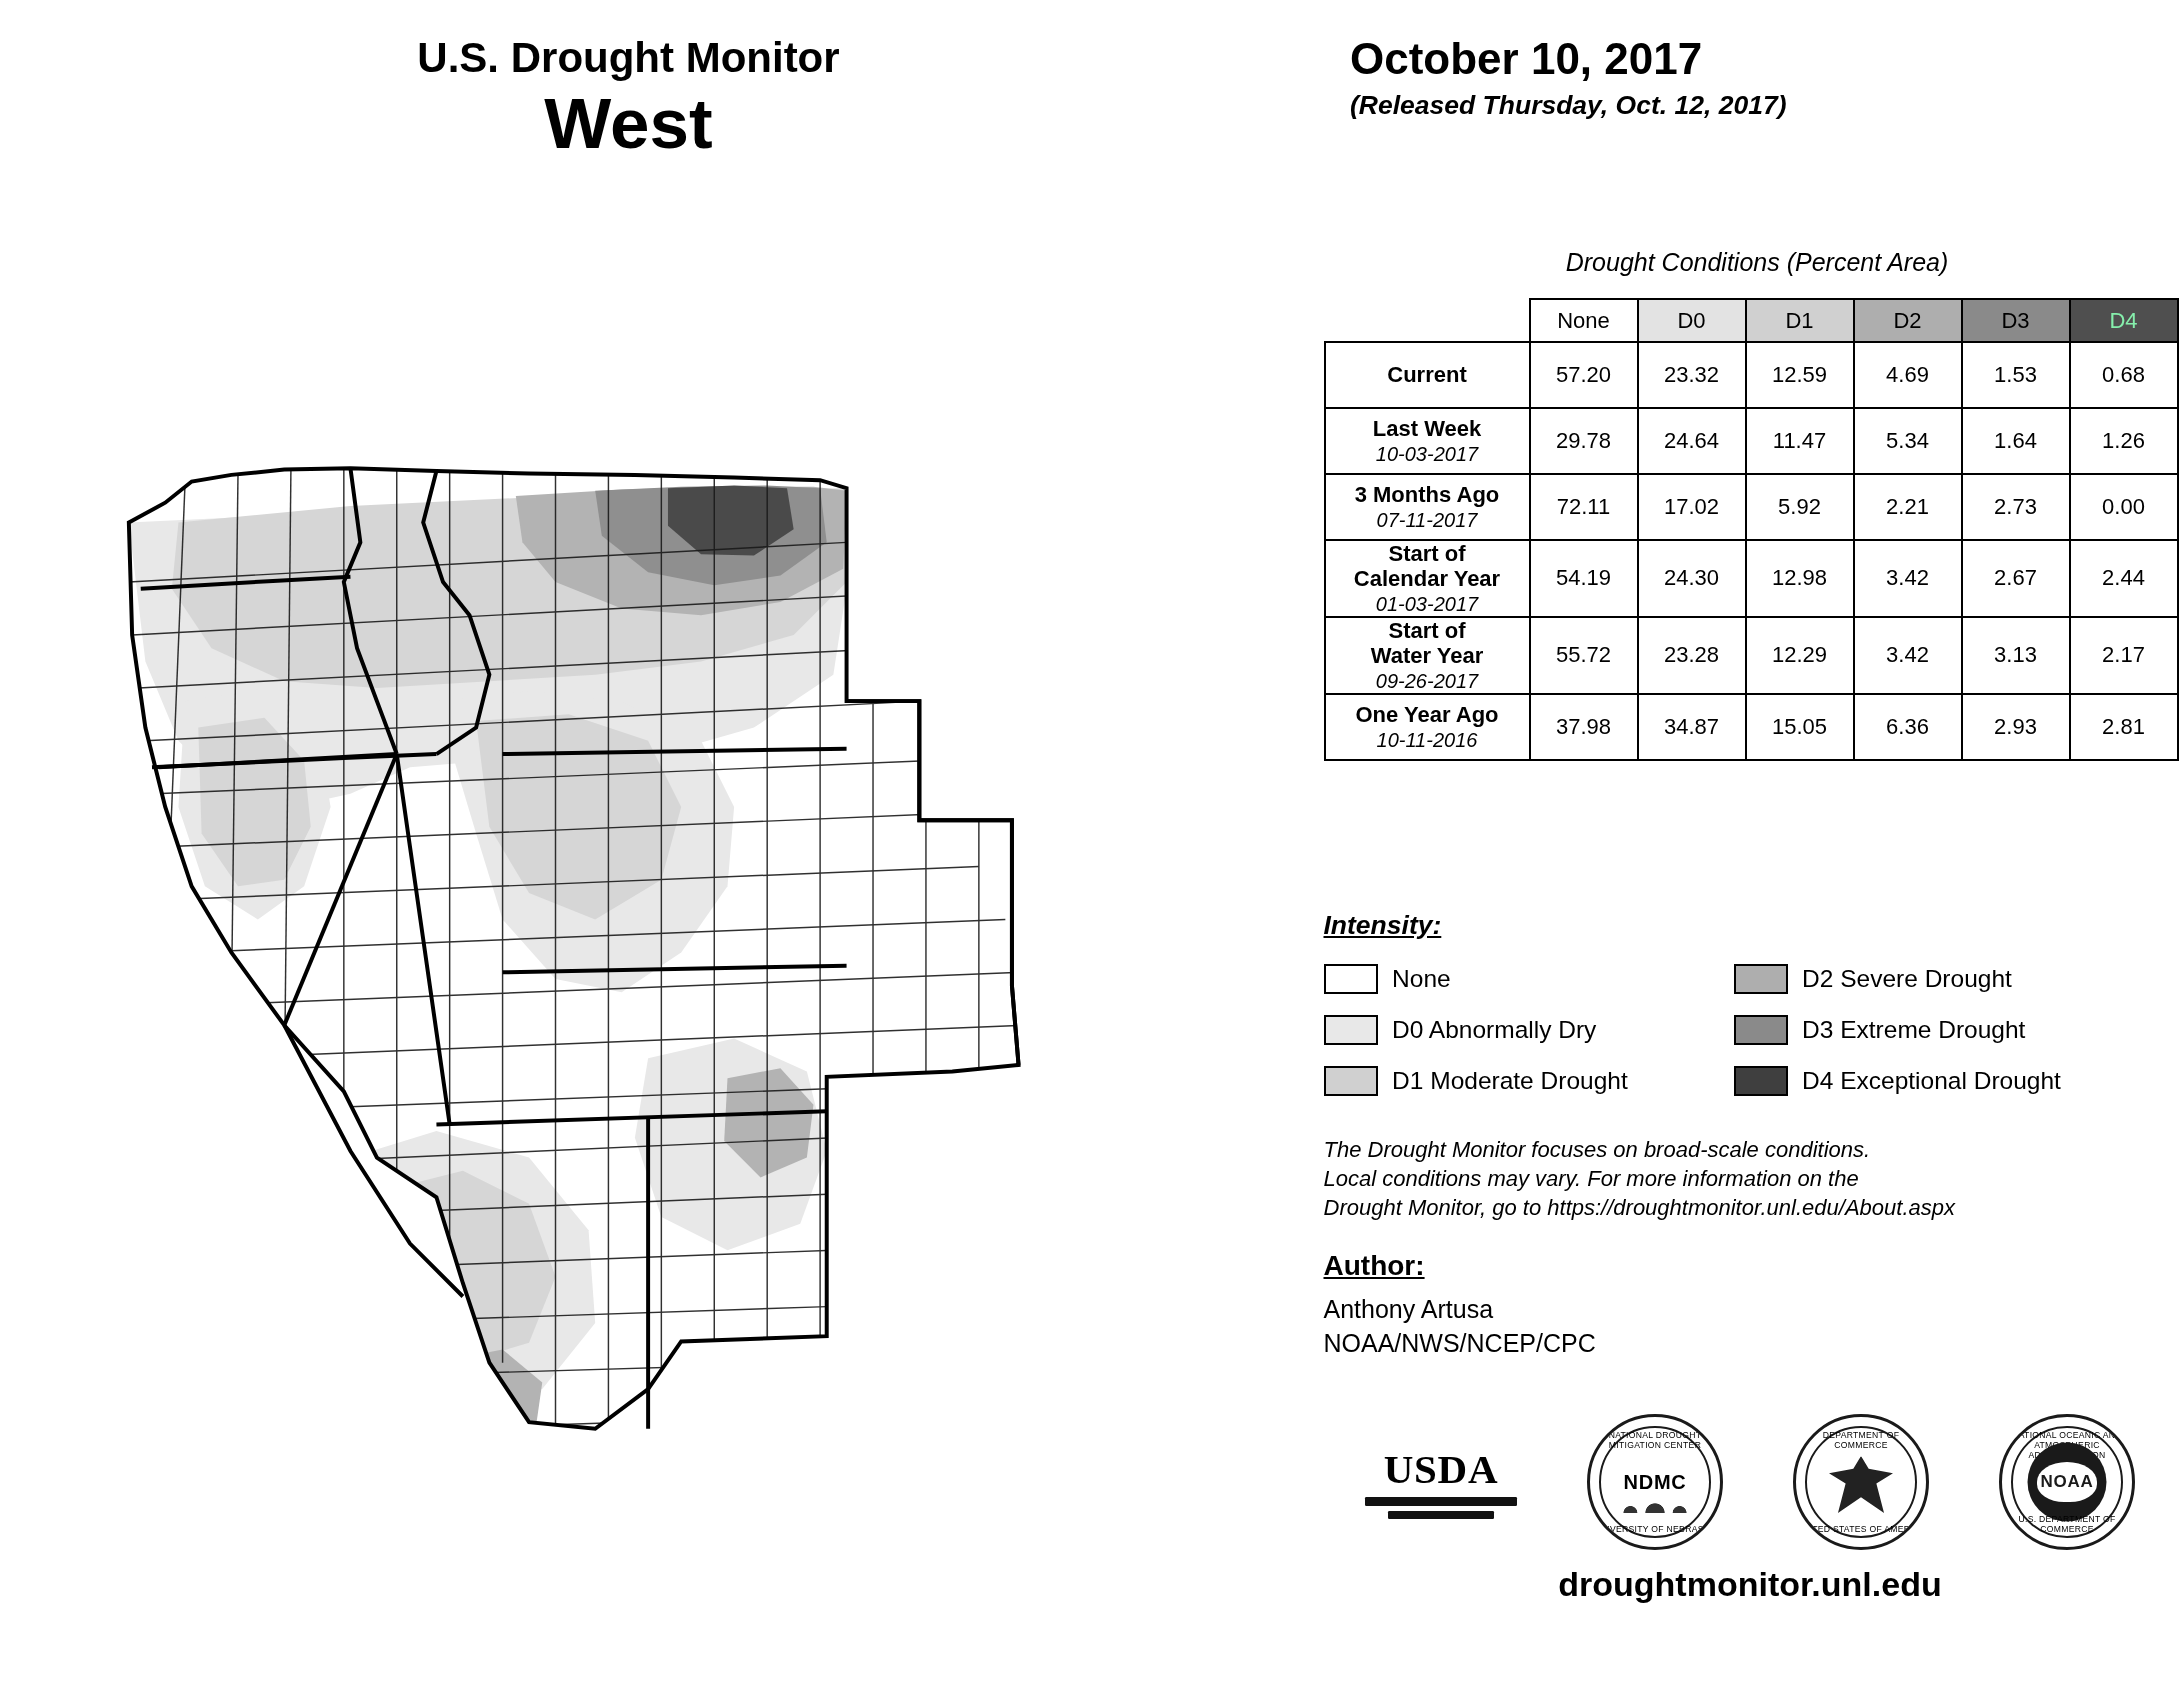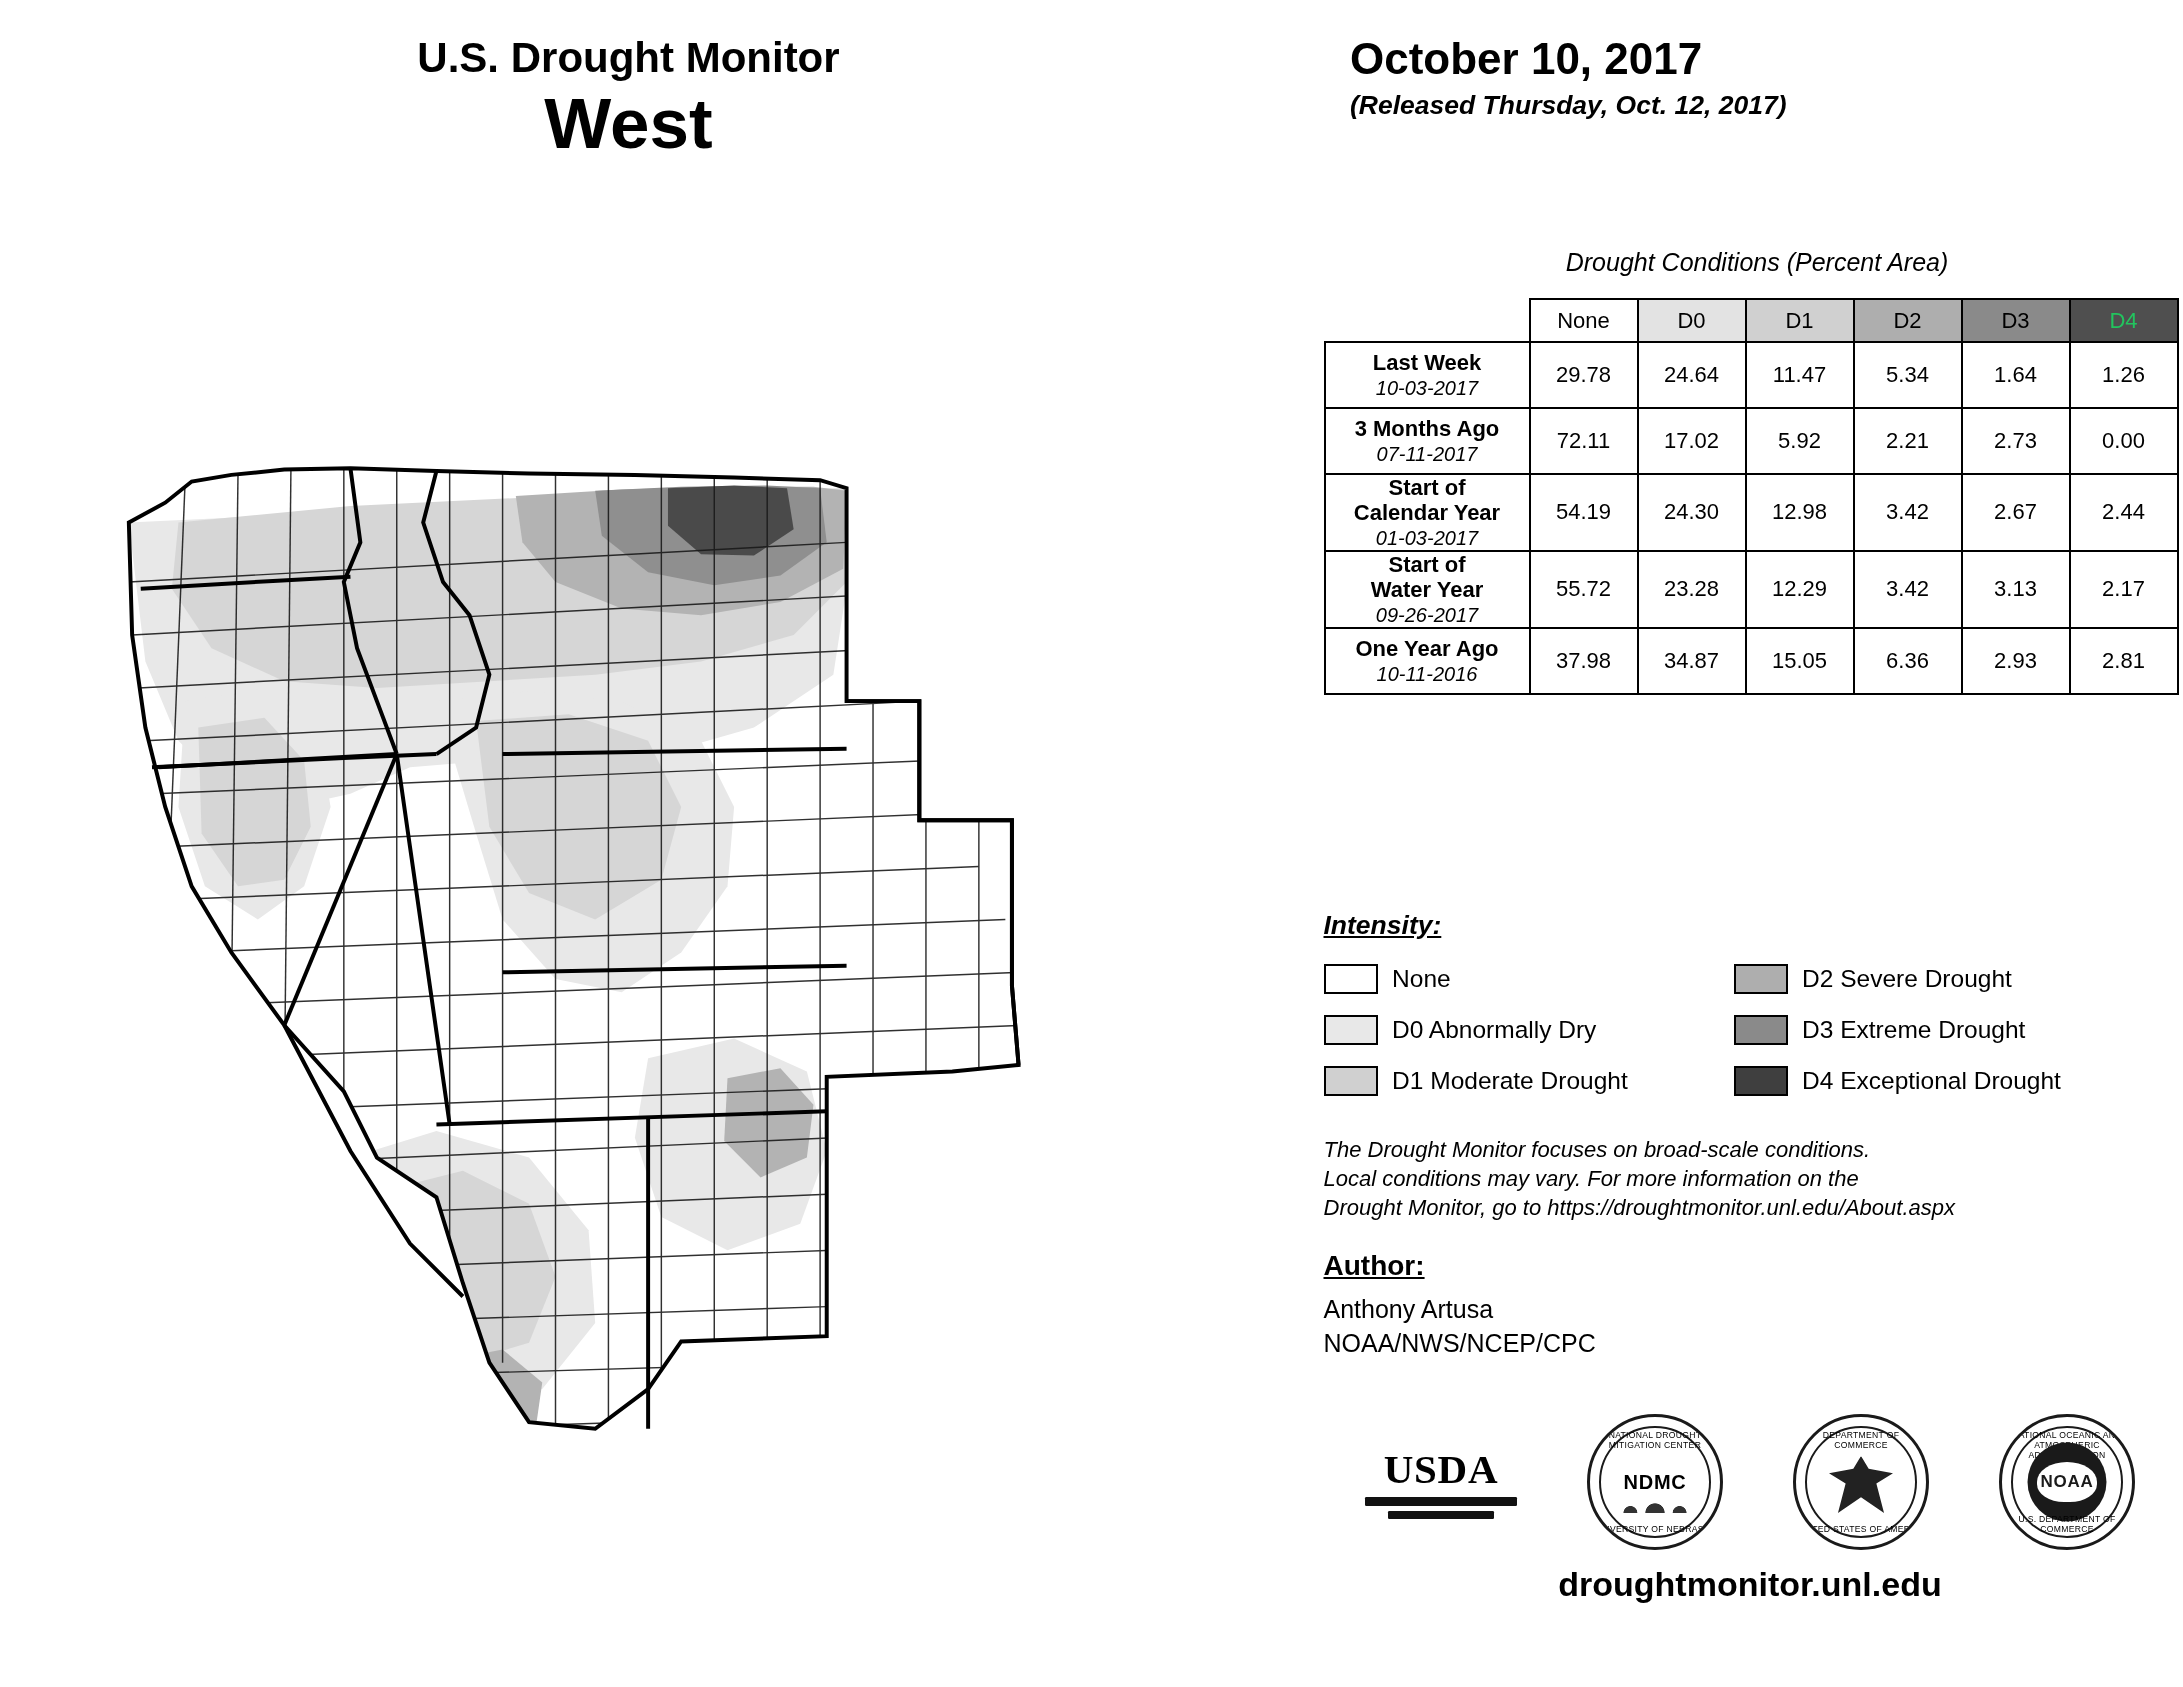--- a/index.html
+++ b/index.html
@@ -117,21 +117,21 @@
   .hdr-blank { border: none !important; }
   .hdr {
     height: 41px;
     font-size: 22px;
   }
   .hdr-none { background: #ffffff; }
   .hdr-d0   { background: #e3e3e3; }
   .hdr-d1   { background: #d0d0d0; }
   .hdr-d2   { background: #aeaeae; }
   .hdr-d3   { background: #8a8a8a; }
-  .hdr-d4   { background: #4f4f4f; color: #22c55e; }
+  .hdr-d4   { background: #4f4f4f; color: #86efac; }
 
   .row-label {
     text-align: center;
     padding: 6.6px 4px;
     line-height: 1.15;
   }
   .row-label .name {
     font-weight: bold;
     font-size: 22px;
     display: block;
@@ -474,20 +474,31 @@
         <th class="hdr-blank"></th>
         <th class="hdr hdr-none">None</th>
         <th class="hdr hdr-d0">D0</th>
         <th class="hdr hdr-d1">D1</th>
         <th class="hdr hdr-d2">D2</th>
         <th class="hdr hdr-d3">D3</th>
         <th class="hdr hdr-d4">D4</th>
       </tr>
     </thead>
     <tbody>
+      <tr>
+        <td class="row-label">
+          <span class="name">Current</span>
+        </td>
+        <td class="data-cell">57.20</td>
+        <td class="data-cell">23.32</td>
+        <td class="data-cell">12.59</td>
+        <td class="data-cell">4.69</td>
+        <td class="data-cell">1.53</td>
+        <td class="data-cell">0.68</td>
+      </tr>
       <tr>
         <td class="row-label">
           <span class="name">Last Week</span>
           <span class="sub">10-03-2017</span>
         </td>
         <td class="data-cell">29.78</td>
         <td class="data-cell">24.64</td>
         <td class="data-cell">11.47</td>
         <td class="data-cell">5.34</td>
         <td class="data-cell">1.64</td>

